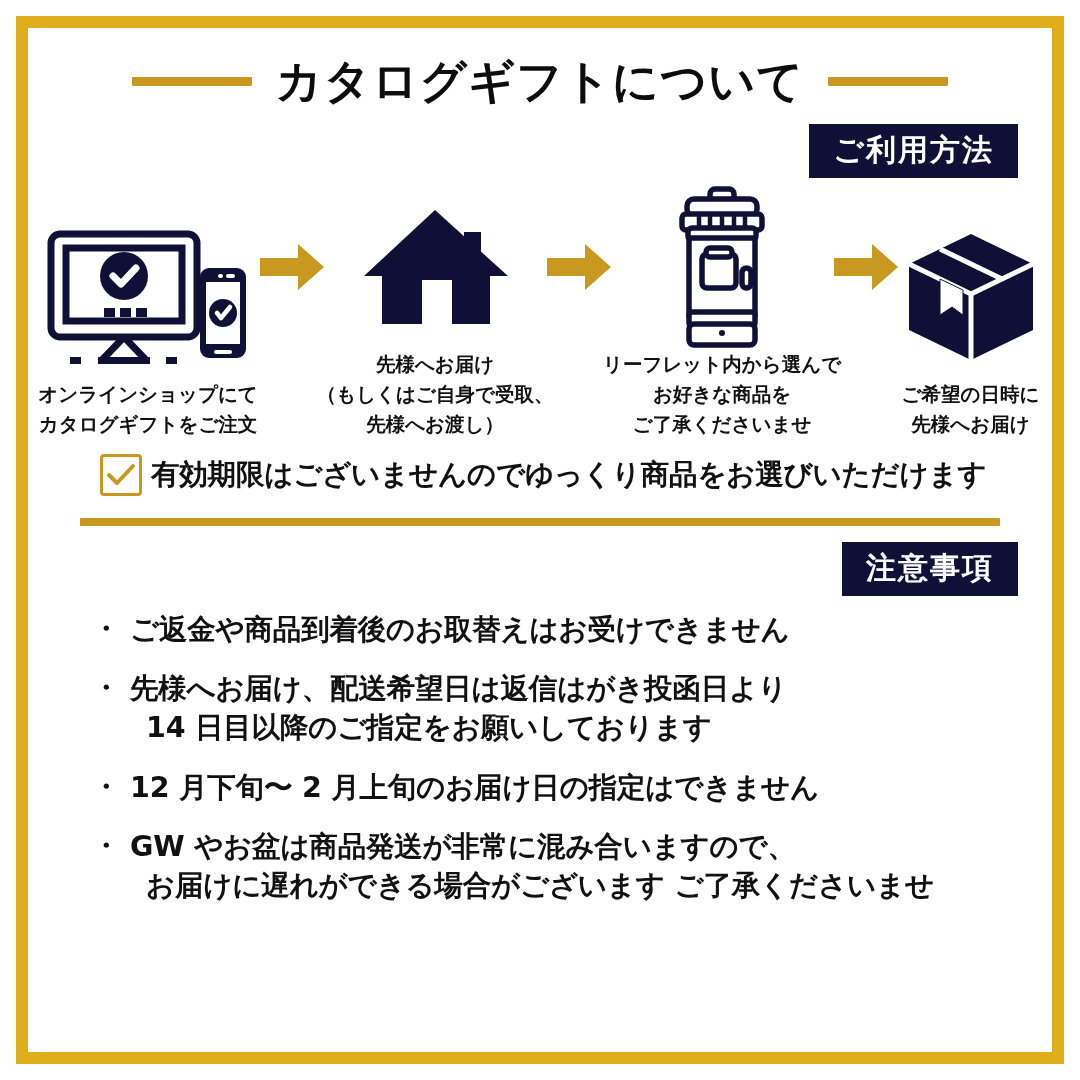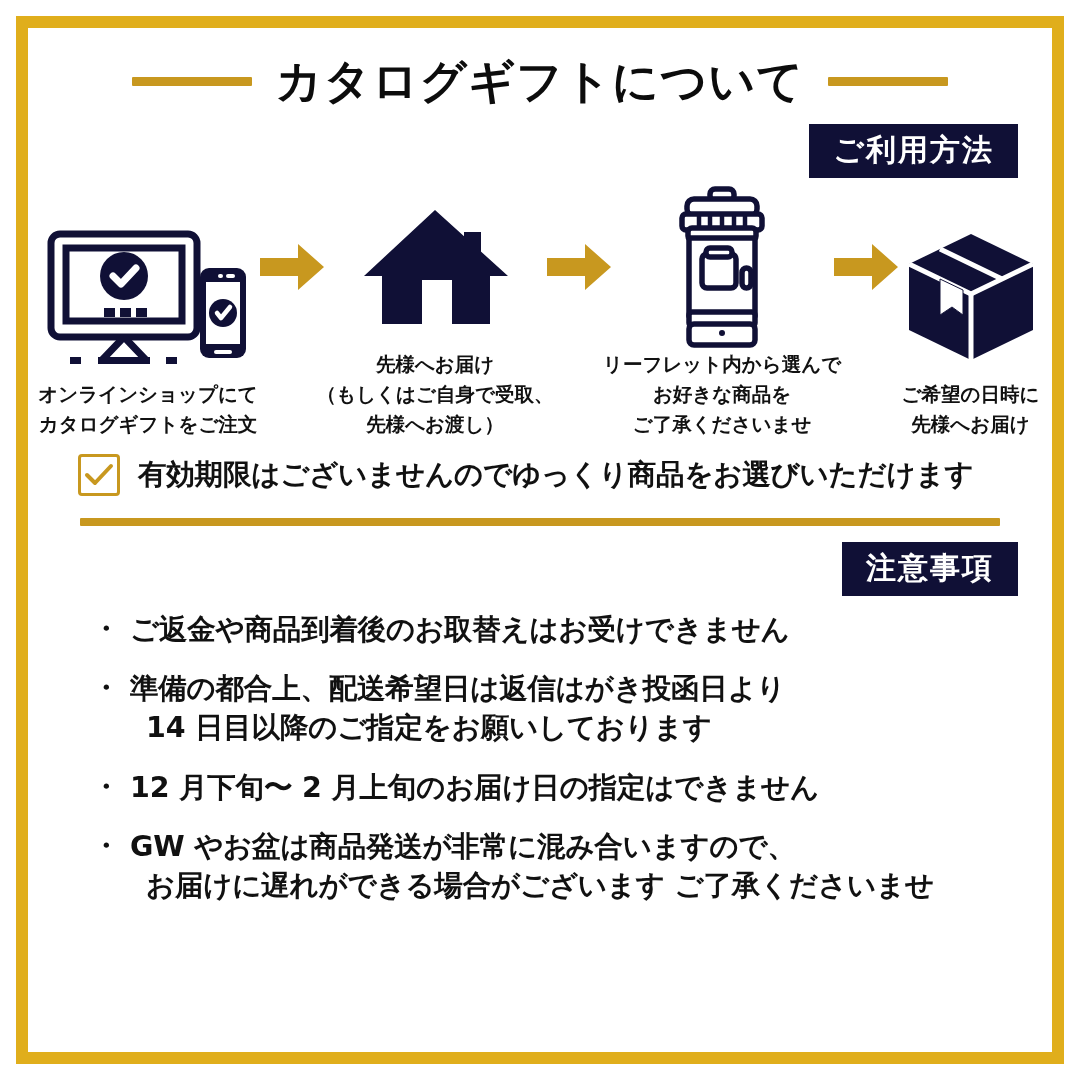--- a/index.html
+++ b/index.html
@@ -70,22 +70,22 @@
     margin-top:8px;
     font-size:19.5px; font-weight:700; color:var(--ink);
     text-align:center; line-height:1.55; white-space:nowrap;
   }
   .arrow-cell { width:78px; display:flex; align-items:center; justify-content:center;
                 height:150px; align-self:flex-start; }
   .arrow { filter:none; }
 
   
   .highlight {
-    display:flex; align-items:center; gap:18px;
-    margin:14px 0 0 16px;
+    display:flex; align-items:center; gap:9px;
+    margin:14px 0 0 38px;
   }
   .checkbox {
     width:42px; height:42px; flex:0 0 42px;
     border:3px solid var(--gold-deep);
     border-radius:4px;
     display:flex; align-items:center; justify-content:center;
   }
   .highlight-text {
     font-size:28.5px; font-weight:700; color:var(--ink);
     white-space:nowrap; letter-spacing:-0.2px;
@@ -262,21 +262,21 @@
       <div class="note">
         <span class="note-bullet">・</span>
         <span class="note-lines">
           <span class="note-line">ご返金や商品到着後のお取替えはお受けできません</span>
         </span>
       </div>
 
       <div class="note">
         <span class="note-bullet">・</span>
         <span class="note-lines">
-          <span class="note-line">準備の都合上、配送希望日は返信はがき投函日より</span>
+          <span class="note-line">先様へお届け、配送希望日は返信はがき投函日より</span>
           <span class="note-line indent">14 日目以降のご指定をお願いしております</span>
         </span>
       </div>
 
       <div class="note">
         <span class="note-bullet">・</span>
         <span class="note-lines">
           <span class="note-line">12 月下旬〜 2 月上旬のお届け日の指定はできません</span>
         </span>
       </div>

